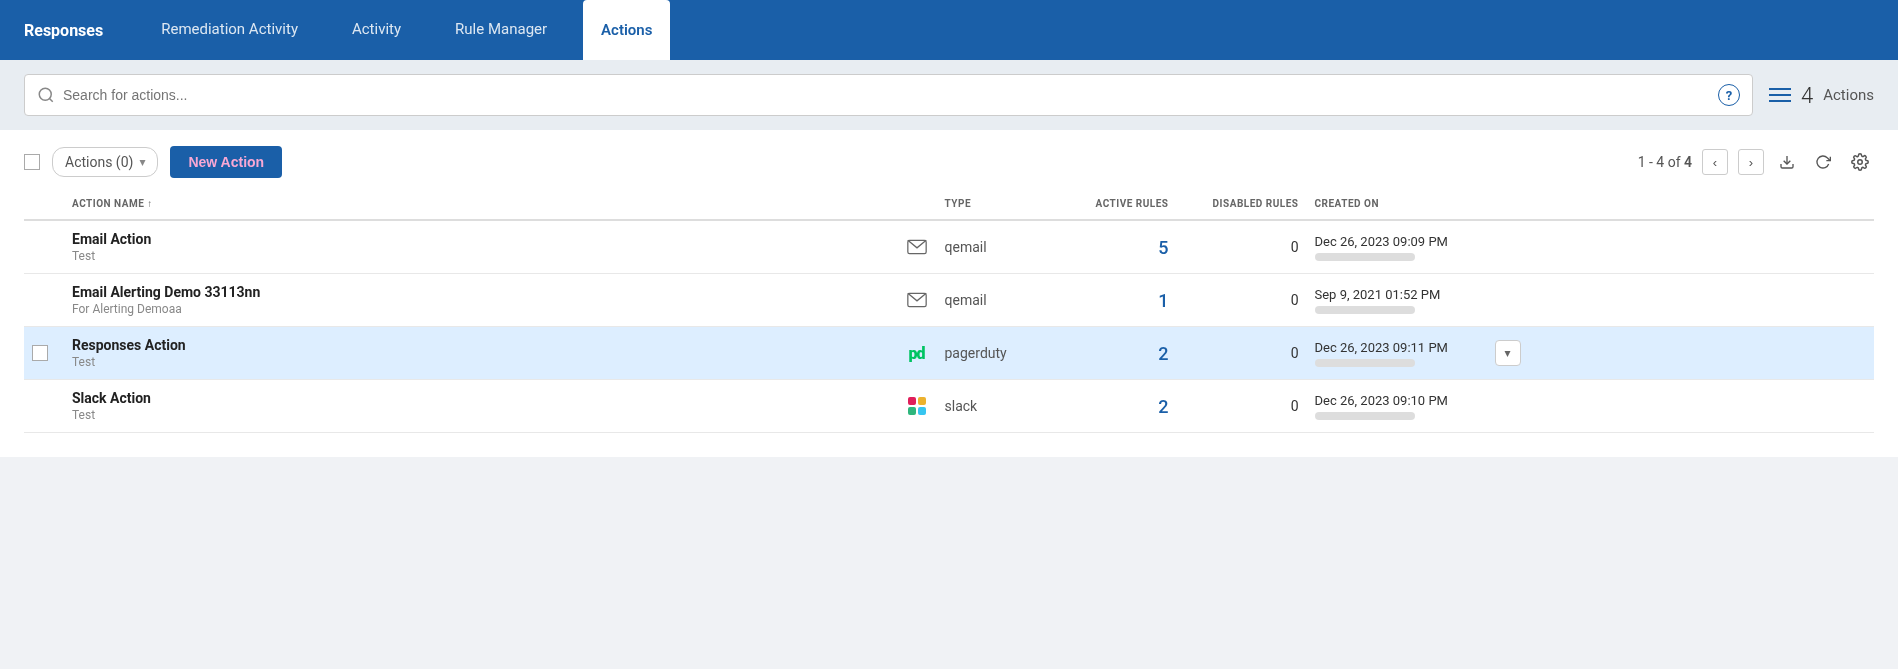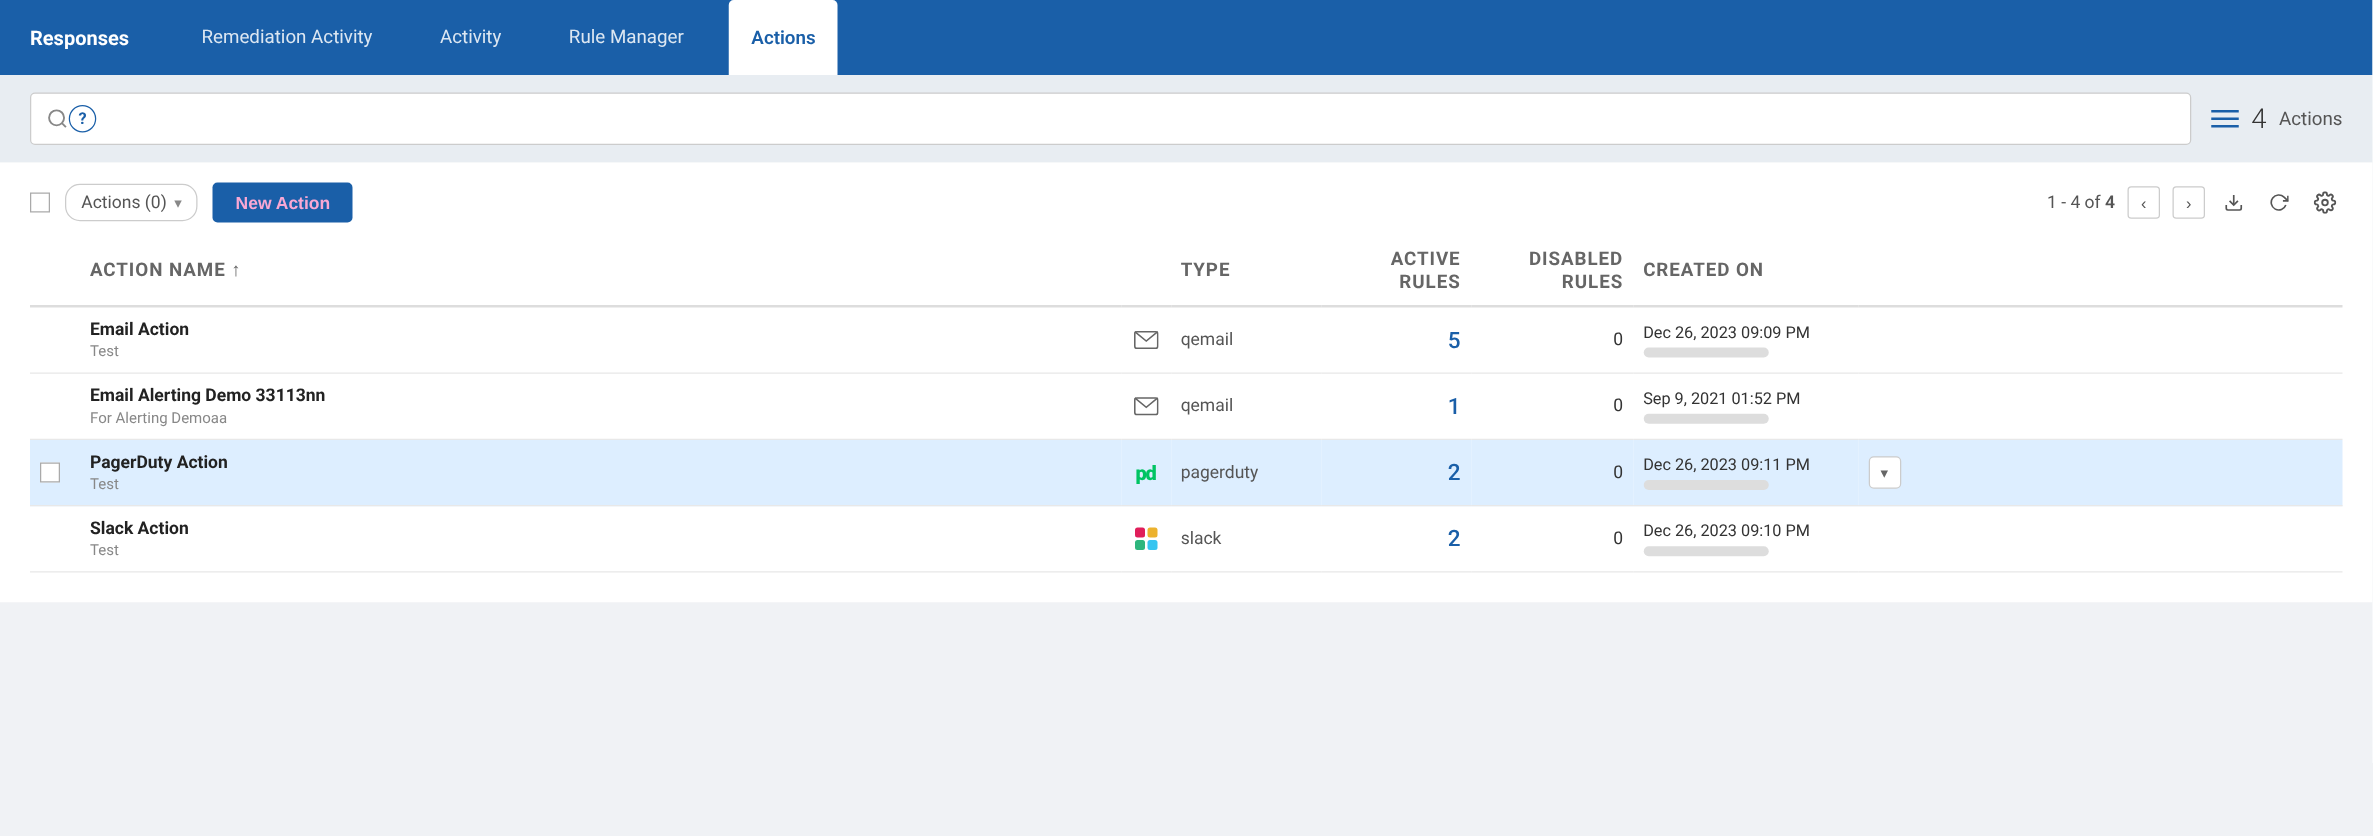--- a/index.html
+++ b/index.html
@@ -211,21 +211,21 @@
     
     .data-table {
       width: 100%;
       border-collapse: collapse;
     }
     .data-table thead tr {
       border-bottom: 2px solid #ddd;
     }
     .data-table thead th {
       text-align: left;
-      font-size: 15px;
+      font-size: 10px;
       font-weight: 700;
       color: #666;
       text-transform: uppercase;
       letter-spacing: 0.05em;
       padding: 8px 8px 10px;
     }
     .data-table thead th.right { text-align: right; }
     .col-checkbox { width: 40px; }
     .col-name { width: 45%; }
     .col-type-icon { width: 40px; }
@@ -322,20 +322,21 @@
     <div class="nav-item active">Actions</div>
   </div>
 </nav>
 
 <div class="search-bar-area">
   <div class="search-wrapper">
     <svg width="18" height="18" viewBox="0 0 24 24" fill="none" stroke="#888" stroke-width="2">
       <circle cx="11" cy="11" r="8"></circle>
         <line x1="21" y1="21" x2="16.65" y2="16.65"></line>
     </svg>
+    <input class="search-input" type="text" placeholder="Search for actions..." style="">
     <div class="help-icon">?</div>
   </div>
   <div class="right-controls">
     <div class="menu-lines">
       <span></span>
         <span></span>
         <span></span>
     </div>
     <span class="actions-count">4</span>
     <span class="actions-label">Actions</span>
@@ -442,21 +443,21 @@
             <span class="disabled-count">0</span>
           </td>
           <td><span class="created-date">Sep 9, 2021 01:52 PM</span><span class="created-user"></span></td>
           <td></td>
         </tr>
         <tr class="highlighted">
           <td>
             <div class="row-checkbox"></div>
           </td>
           <td>
-            <span class="action-name">PagerDuty Action</span>
+            <span class="action-name">Responses Action</span>
             <span class="action-desc">Test</span>
           </td>
           <td>
             <div class="type-icon">
               <span style="font-size:16px;font-weight:900;color:#00c463;letter-spacing:-1px;">pd</span>
             </div>
           </td>
           <td><span class="type-text">pagerduty</span></td>
           <td style="text-align: right;">
             <span class="active-rules-count">2</span>

